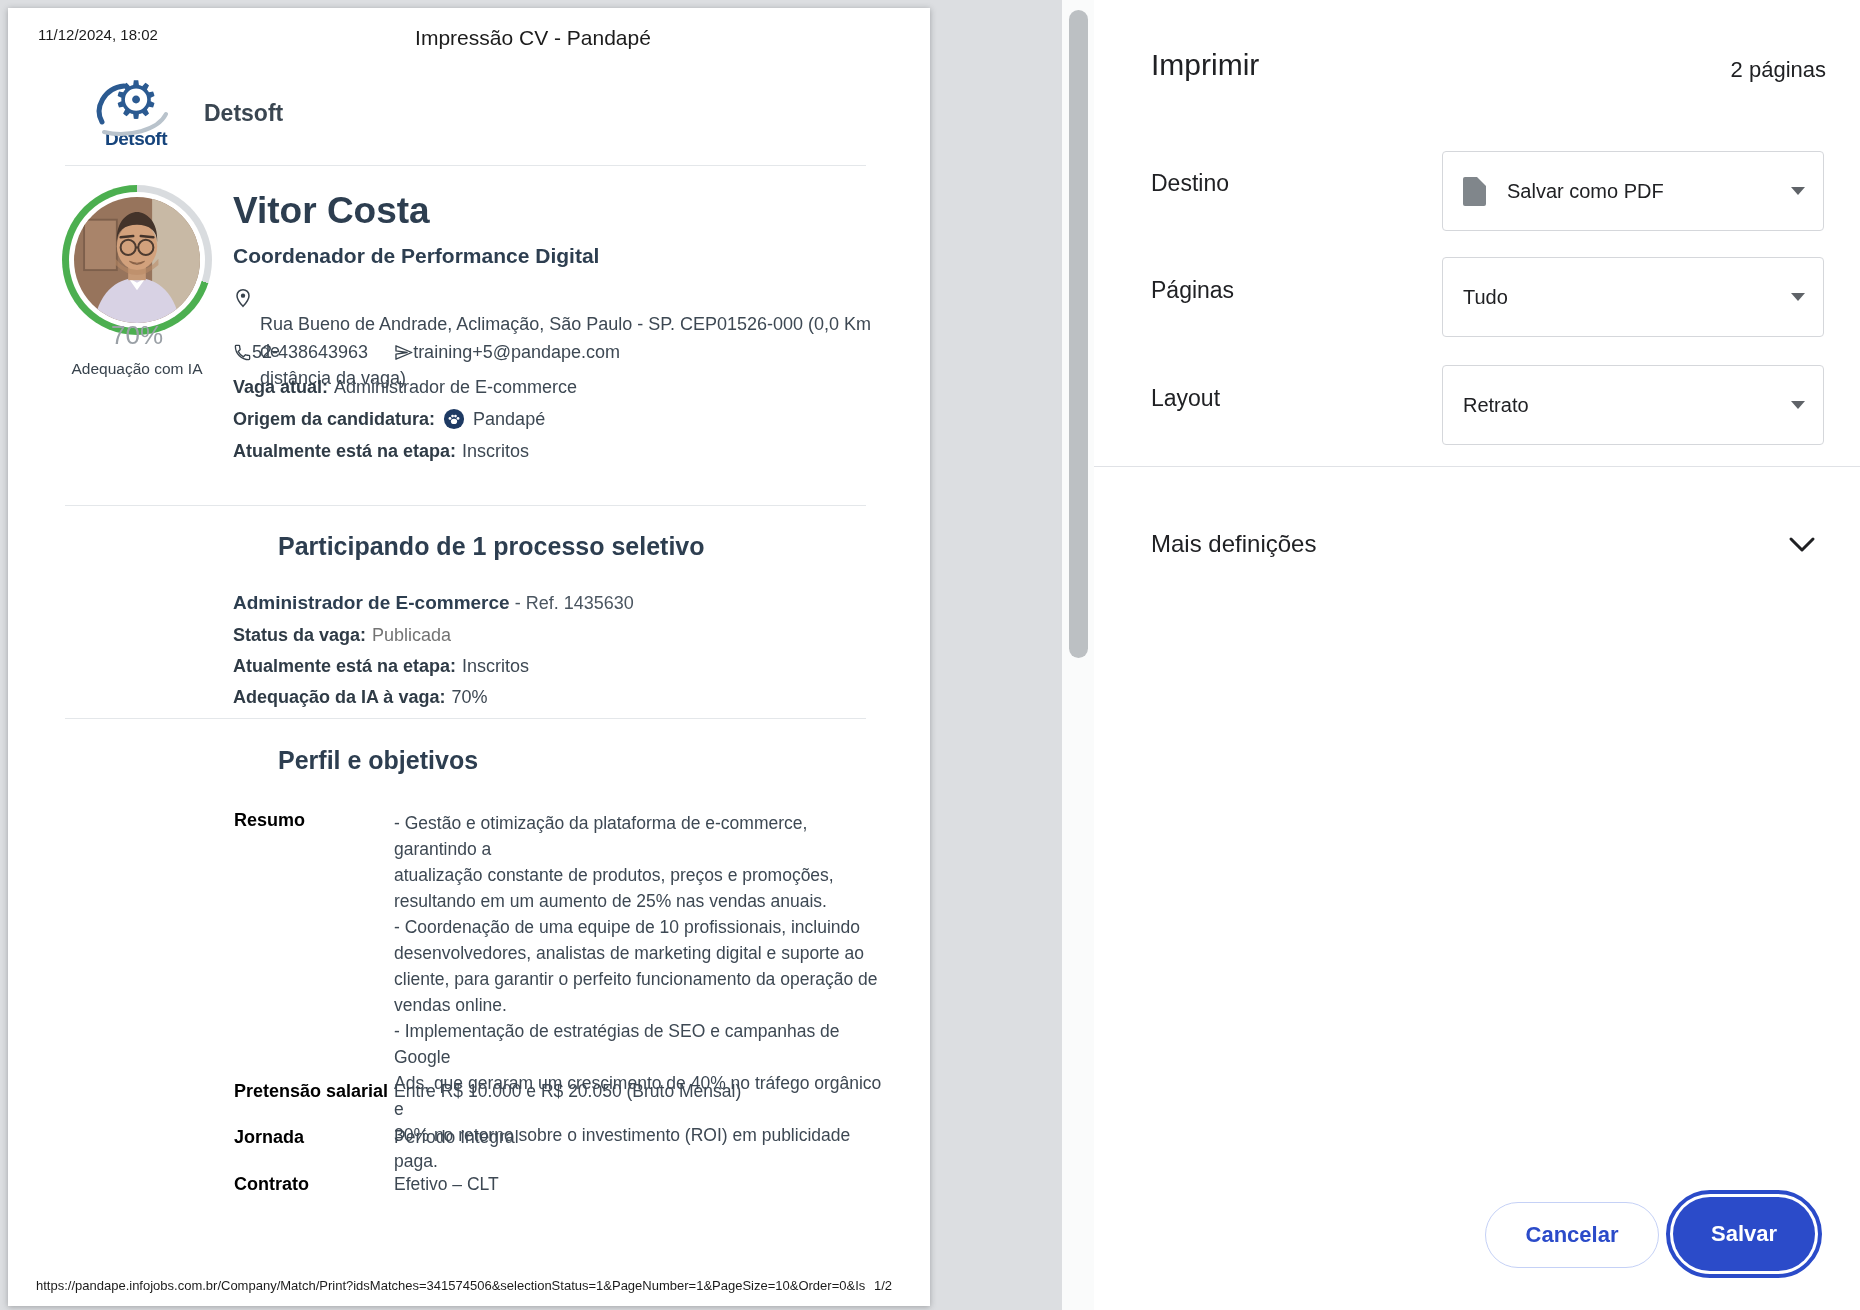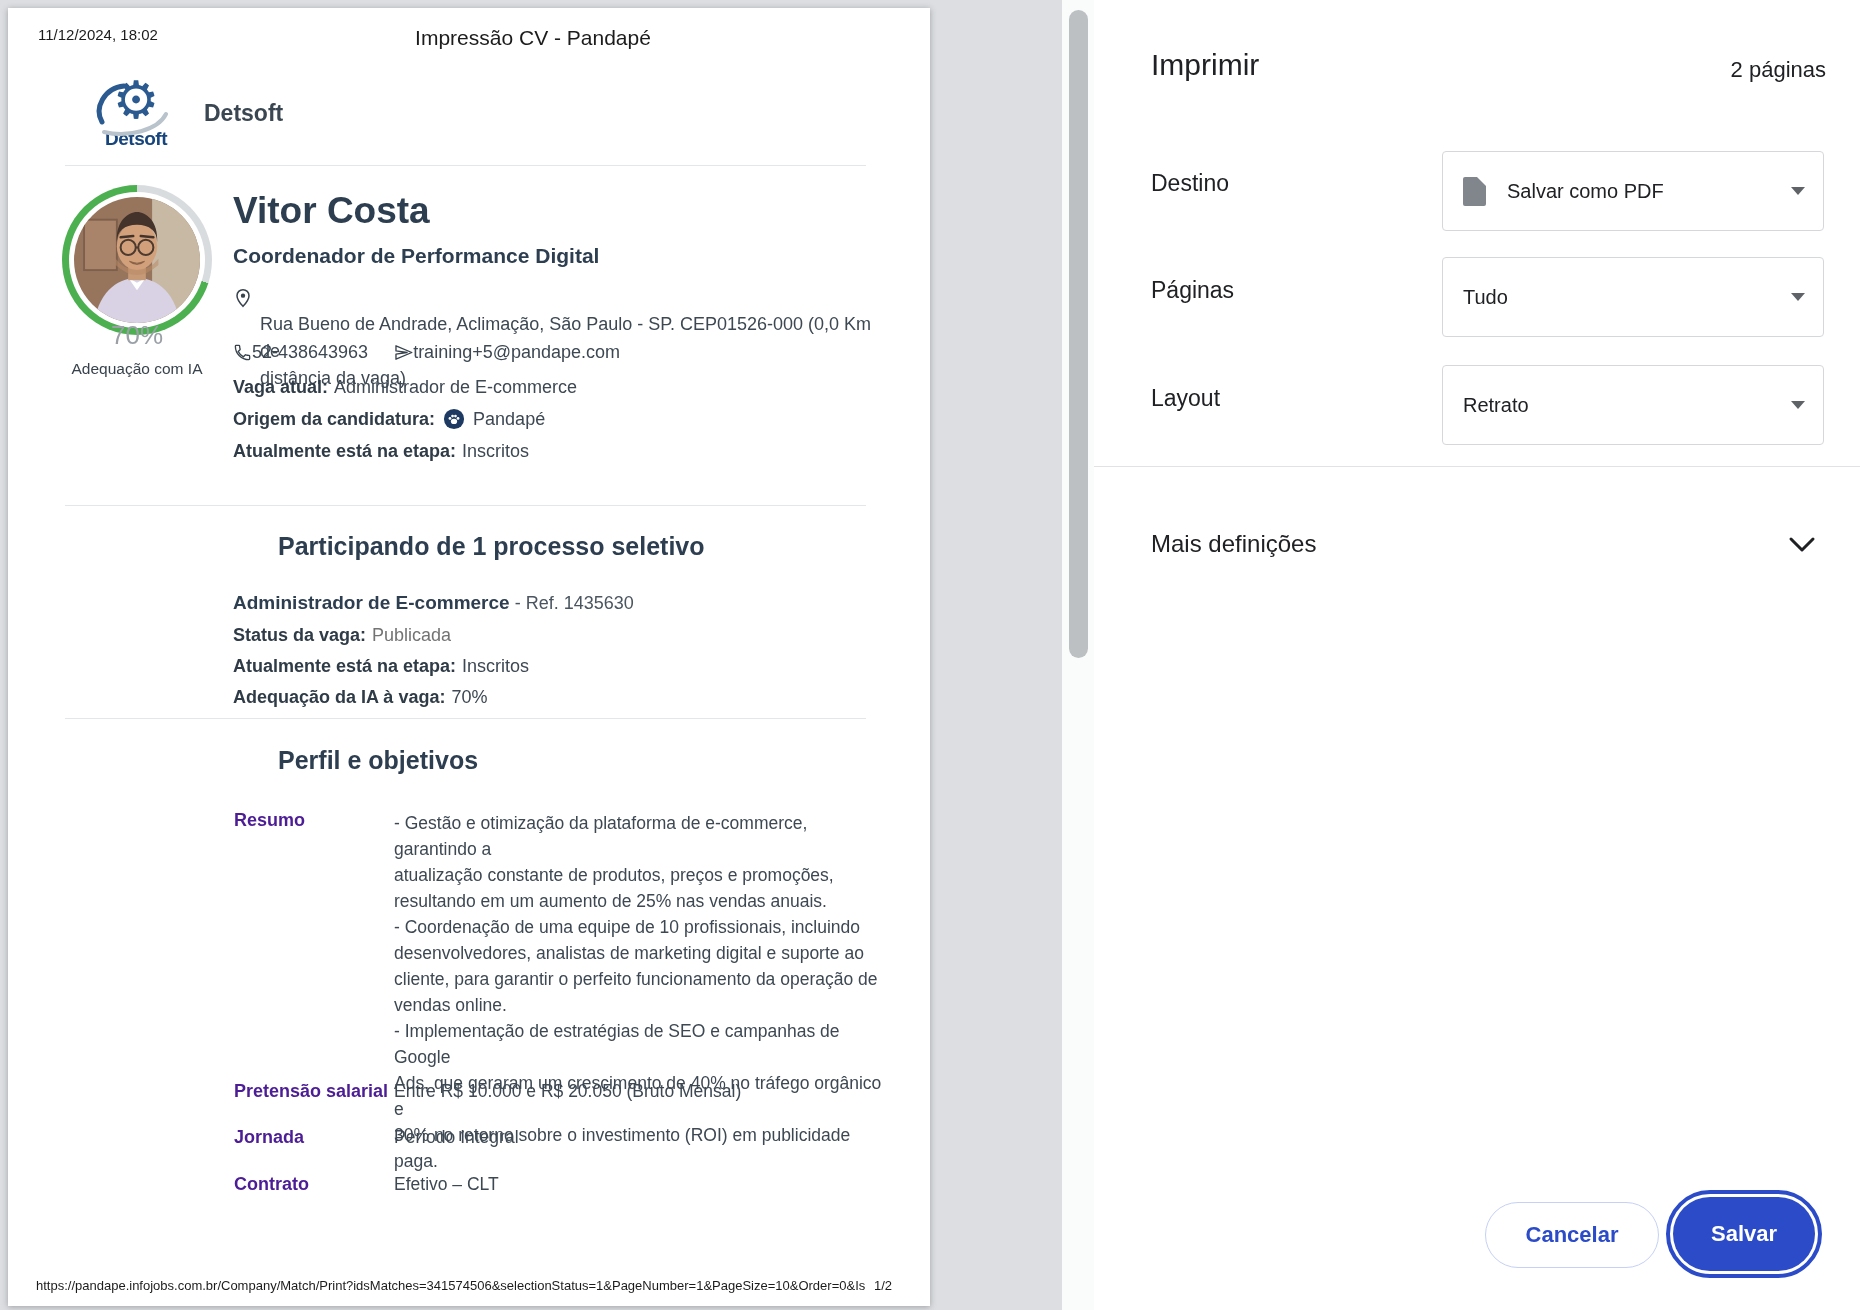--- a/index.html
+++ b/index.html
@@ -46,21 +46,21 @@
   .contact-item { display:flex; align-items:center; gap:0; }
 
   .kv { display:flex; gap:6px; }
   .green { color:#737373; }
   .paw-badge { display:inline-block; vertical-align:-5px; margin:0 3px; }
 
   .sec-title { position:absolute; left:225px; font-size:25px; font-weight:bold; color:#2d3e50;margin-left:45px; }
   .vac-line { position:absolute; left:225px; top:584px; font-size:18px; color:#4a5560; }
   .vac-line b { font-size:19px; color:#2d3e50; }
 
-  .two-col-label { position:absolute; left:226px; font-size:18px; font-weight:bold; color:#4c1d95; }
+  .two-col-label { position:absolute; left:226px; font-size:18px; font-weight:bold; color:#000000; }
   .two-col-value { position:absolute; left:386px; font-size:17.5px; color:#3d4853; }
   .resume-text { width:496px; line-height:26px; white-space:pre-line; }
 
   .ftr-url { position:absolute; left:28px; top:1270px; width:830px; font-size:13px; white-space:nowrap; overflow:hidden; }
   .ftr-page { position:absolute; left:866px; top:1270px; font-size:13px; }
 
   
   .scroll-track { position:absolute; left:1062px; top:0; width:32px; height:1310px; background:#fafbfb; }
   .scroll-thumb { position:absolute; left:7px; top:10px; width:19px; height:648px; border-radius:10px; background:#bcc0c3; }
 

